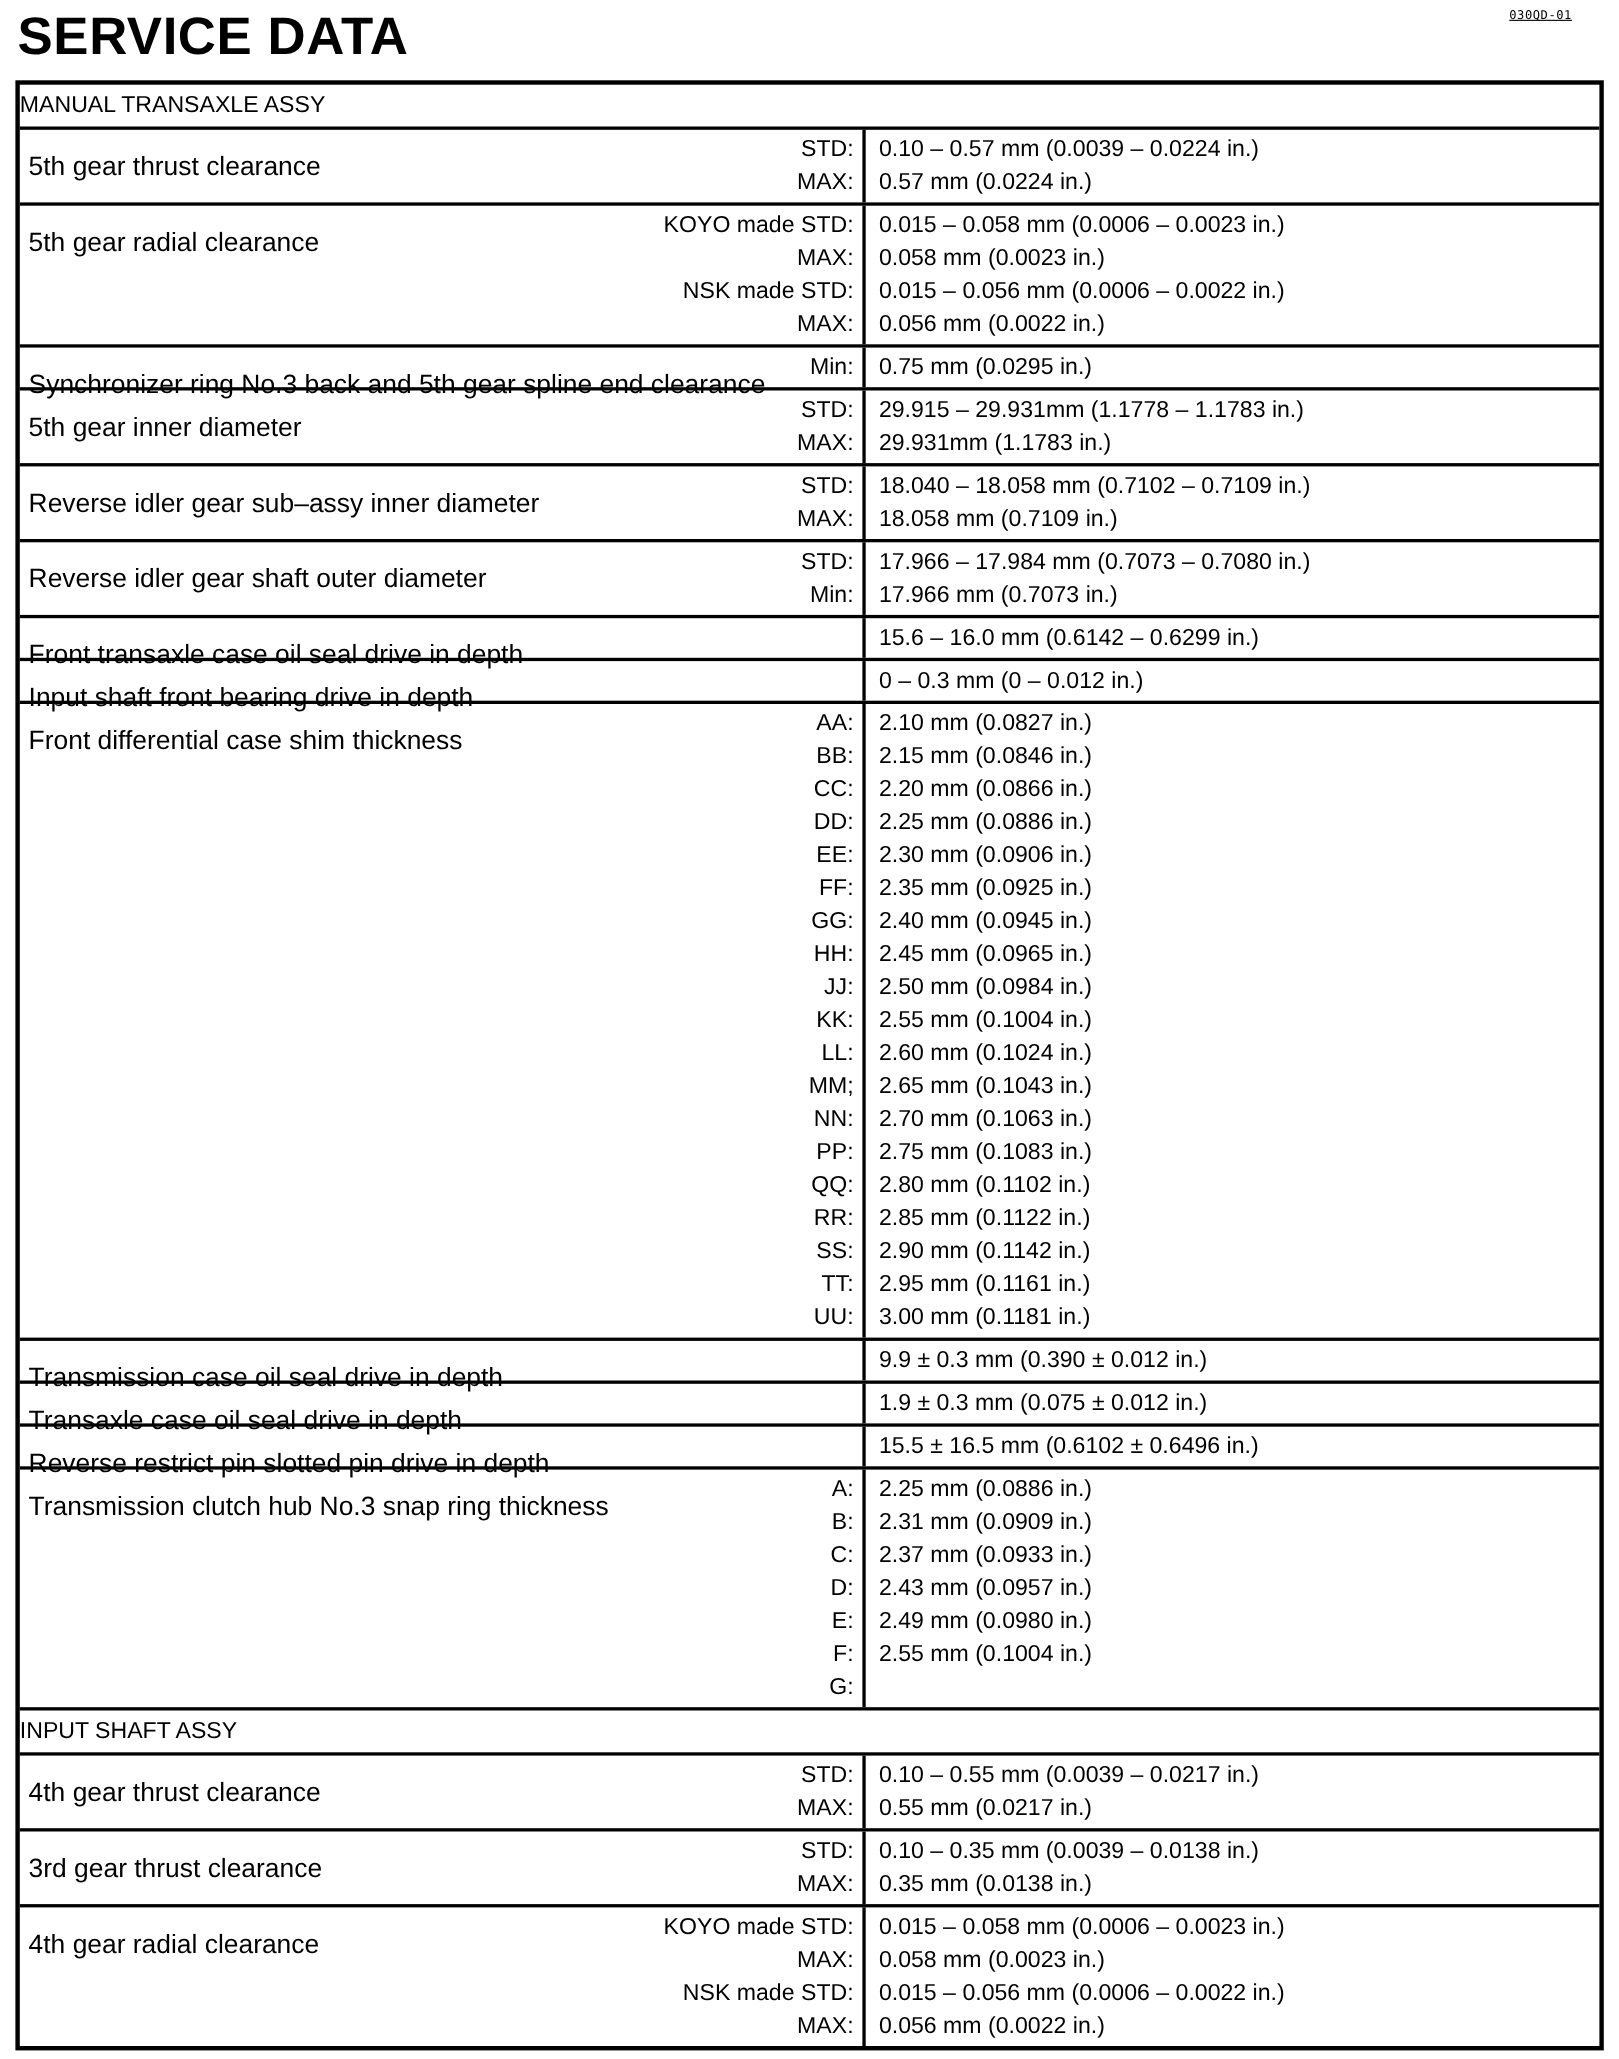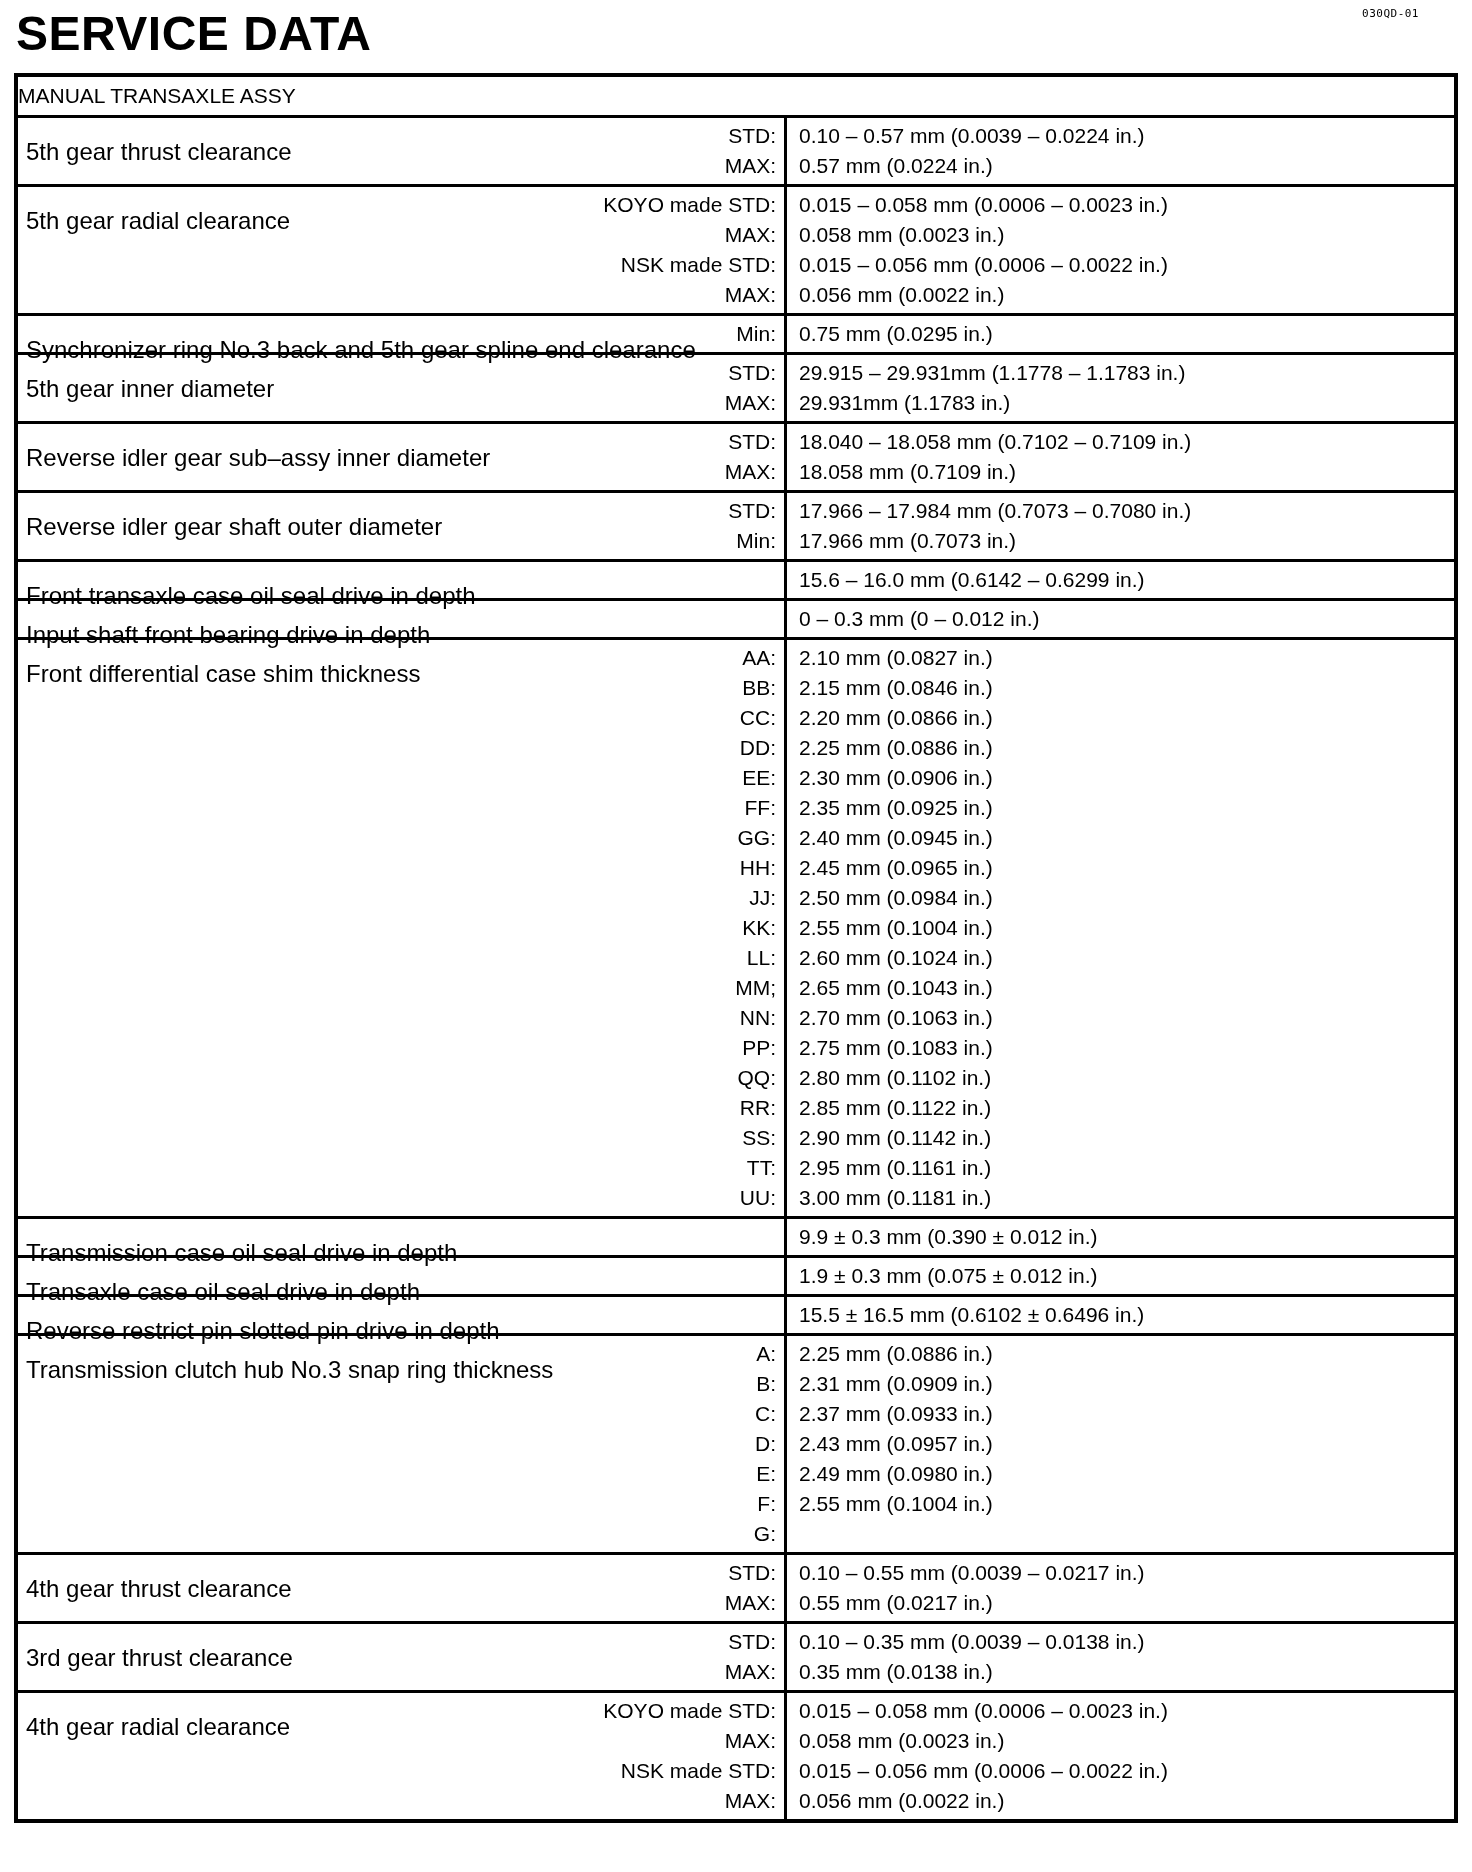--- a/index.html
+++ b/index.html
@@ -11,24 +11,25 @@
   }
   body {
     width: 1472px;
     height: 1872px;
     position: relative;
     overflow: hidden;
   }
   .doc-code {
     position: absolute;
     top: 7px;
-    right: 53px;
+    right: 43px;
     font-family: "DejaVu Sans Mono", monospace;
     font-size: 11px;
     letter-spacing: 0.5px;
+    text-decoration: underline;
   }
   .page-title {
     margin: 10px 0 0 16px;
     font-size: 48px;
     line-height: 48px;
     font-weight: bold;
     letter-spacing: 0.5px;
   }
   .svc-table {
     margin: 15px 14px 0 14px;
@@ -286,20 +287,21 @@
       </div>
       <div class="cell-right">
         <div class="vline">2.25 mm (0.0886 in.)</div>
         <div class="vline">2.31 mm (0.0909 in.)</div>
         <div class="vline">2.37 mm (0.0933 in.)</div>
         <div class="vline">2.43 mm (0.0957 in.)</div>
         <div class="vline">2.49 mm (0.0980 in.)</div>
         <div class="vline">2.55 mm (0.1004 in.)</div>
       </div>
     </div>
+    <div class="sec-header">INPUT SHAFT ASSY</div>
     <div class="row">
       <div class="cell-left">
         <div class="row-label">4th gear thrust clearance</div>
         <div class="quals">
           <div class="qline">STD:</div>
           <div class="qline">MAX:</div>
         </div>
       </div>
       <div class="cell-right">
         <div class="vline">0.10 – 0.55 mm (0.0039 – 0.0217 in.)</div>

